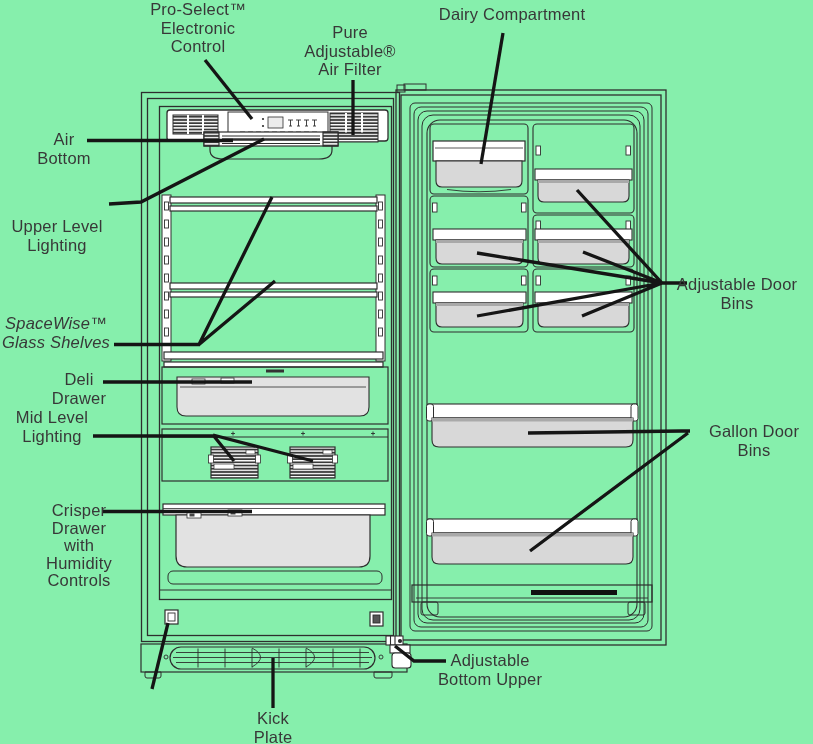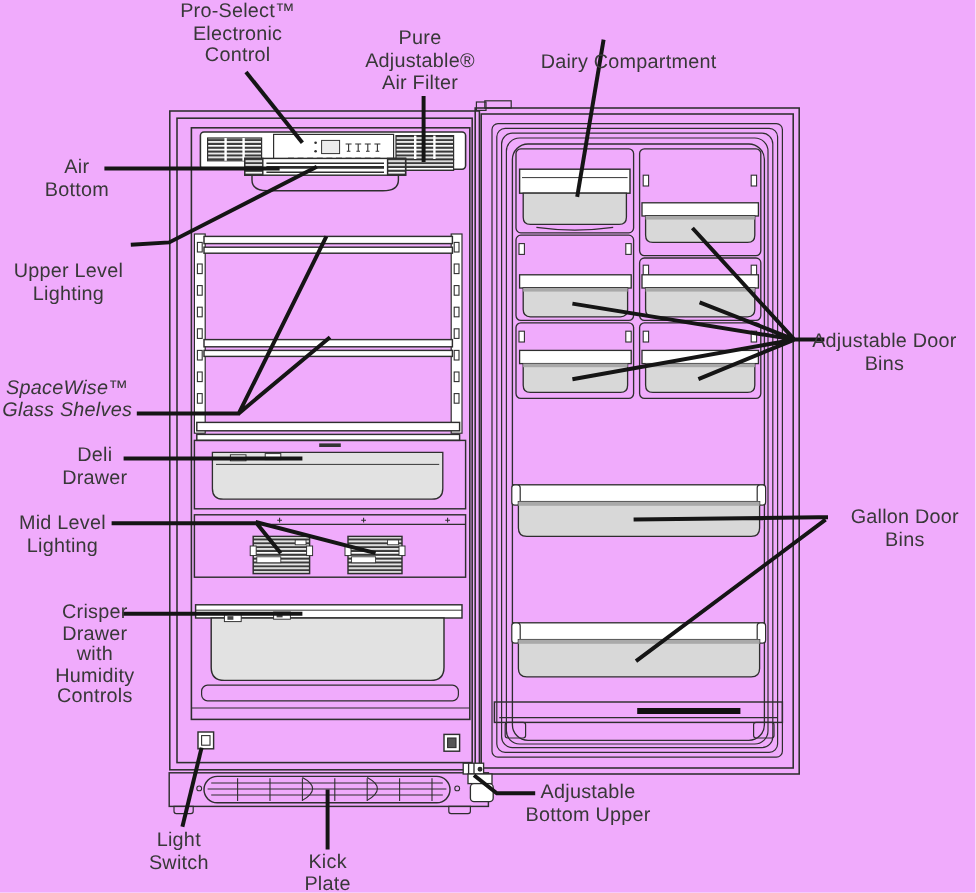--- a/index.html
+++ b/index.html
@@ -1,21 +1,21 @@
 <!DOCTYPE html>
 <html><head>
 <meta charset="utf-8">
 <style>
   html,body{margin:0;padding:0;background:#fff;}
-  #stage{position:relative;width:813px;height:744px;background:#f0abfc;overflow:hidden;
+  #stage{position:relative;width:813px;height:744px;background:#86efac;overflow:hidden;
          font-family:"Liberation Sans", sans-serif;}
   #art{position:absolute;left:0;top:0;}
   .label{position:absolute;white-space:pre-line;text-align:center;color:#383838;
          font-size:16.5px;line-height:18.5px;letter-spacing:0.2px;}
-  .label.left{text-align:right;margin-top:38px;}
+  .label.left{text-align:center;}
 </style>
 </head>
 <body>
 
 <div id="stage">
 
 <svg id="art" width="813" height="744" viewBox="0 0 813 744">
   <defs>
     <pattern id="grille" width="5" height="3.2" patternUnits="userSpaceOnUse">
       <rect width="5" height="3.2" fill="#ffffff"></rect>
@@ -296,31 +296,29 @@
 Air Filter</div>
 <div class="label left" style="left:427px;top:5px;width:170px;">Dairy Compartment</div>
 <div class="label" style="left:24px;top:130px;width:80px;">Air
 Bottom</div>
 <div class="label" style="left:2px;top:196px;width:110px;margin-top:21px;">Upper Level
 Lighting</div>
 <div class="label" style="left:0px;top:314px;width:112px;font-style:italic;">SpaceWise™
 Glass Shelves</div>
 <div class="label" style="left:44px;top:370px;width:70px;">Deli
 Drawer</div>
-<div class="label" style="left:6px;top:427px;width:92px;">Mid Level
+<div class="label" style="left:6px;top:408px;width:92px;">Mid Level
 Lighting</div>
 <div class="label" style="left:26px;top:502px;width:80px;line-height:17.5px;margin-left:13px;">Crisper
 Drawer
 with
 Humidity
 Controls</div>
 <div class="label" style="left:673px;top:275px;width:128px;">Adjustable Door
 Bins</div>
 <div class="label" style="left:688px;top:422px;width:100px;margin-left:16px;">Gallon Door
 Bins</div>
 <div class="label" style="left:434px;top:651px;width:112px;">Adjustable
 Bottom Upper</div>
-<div class="label" style="left:114px;top:691px;width:70px;">Light
-Switch</div>
 <div class="label" style="left:238px;top:709px;width:70px;">Kick
 Plate</div>
 
 </div>
 
 </body></html>

